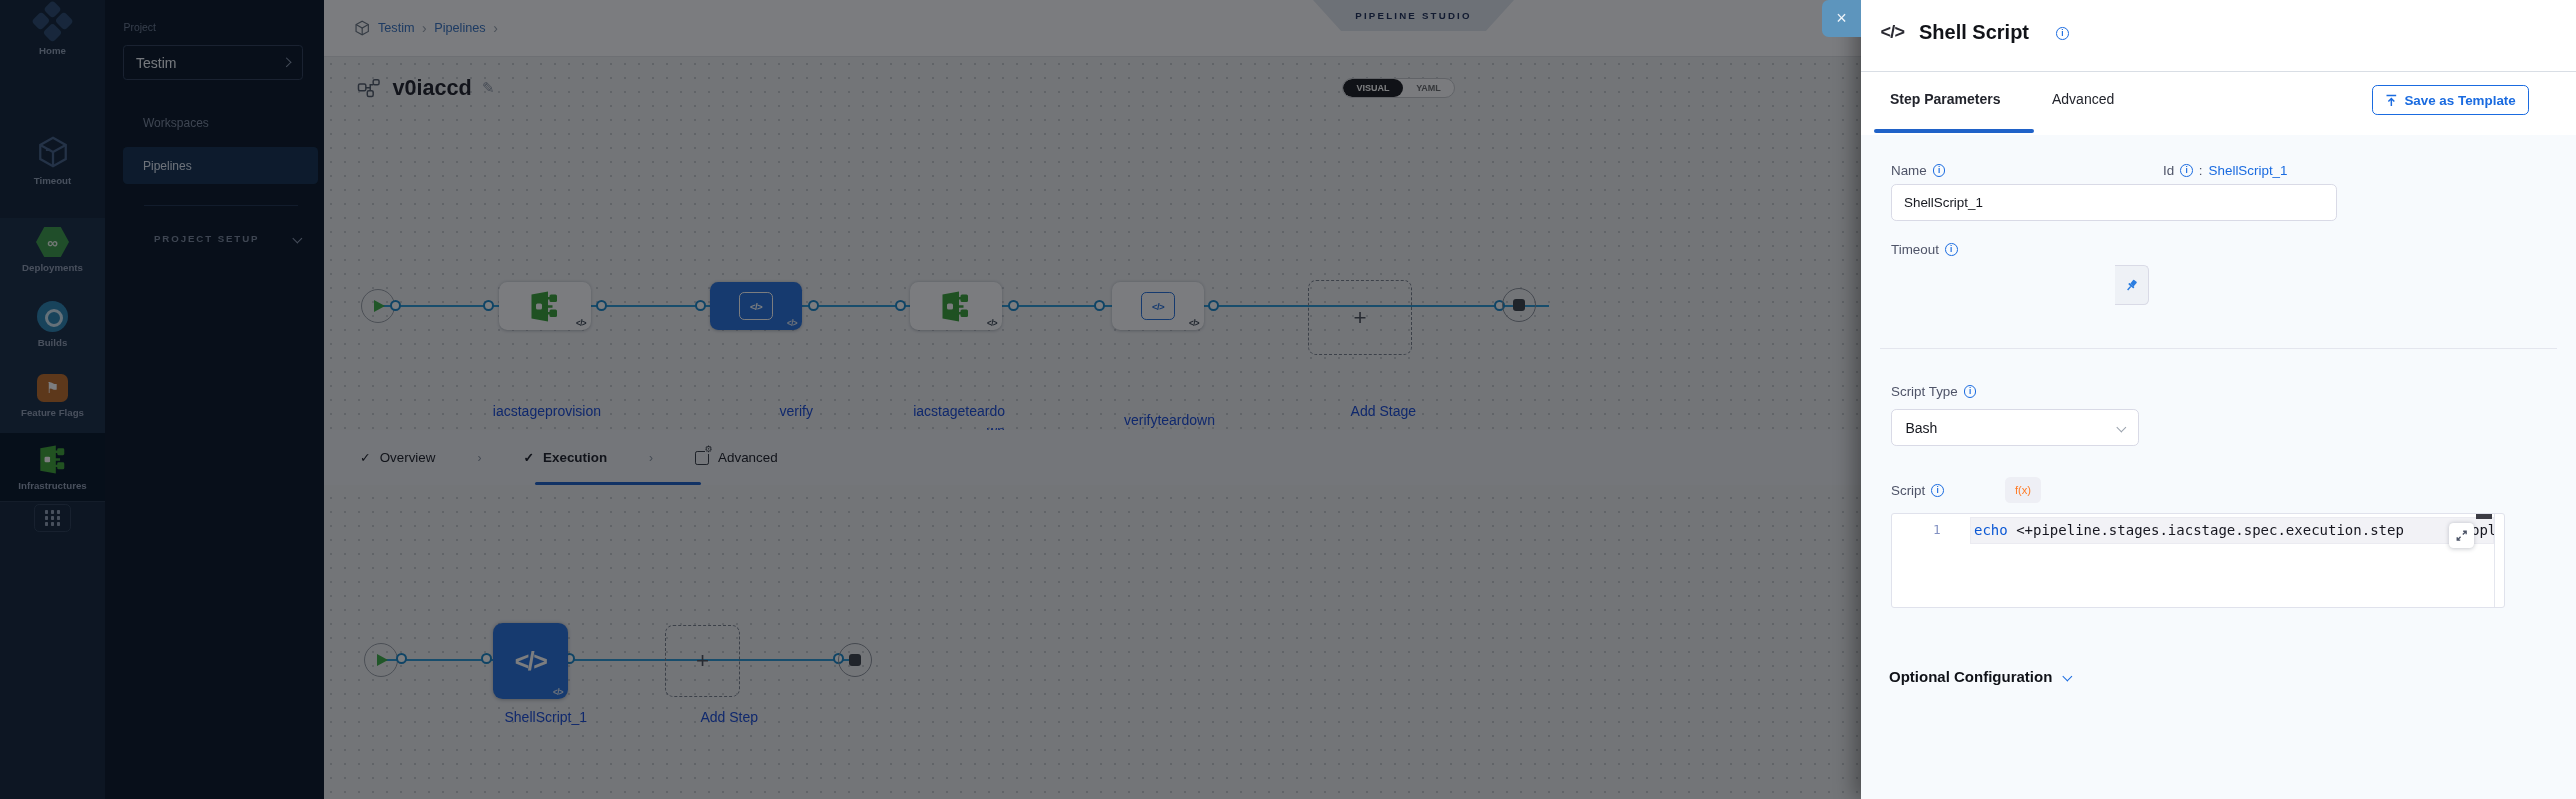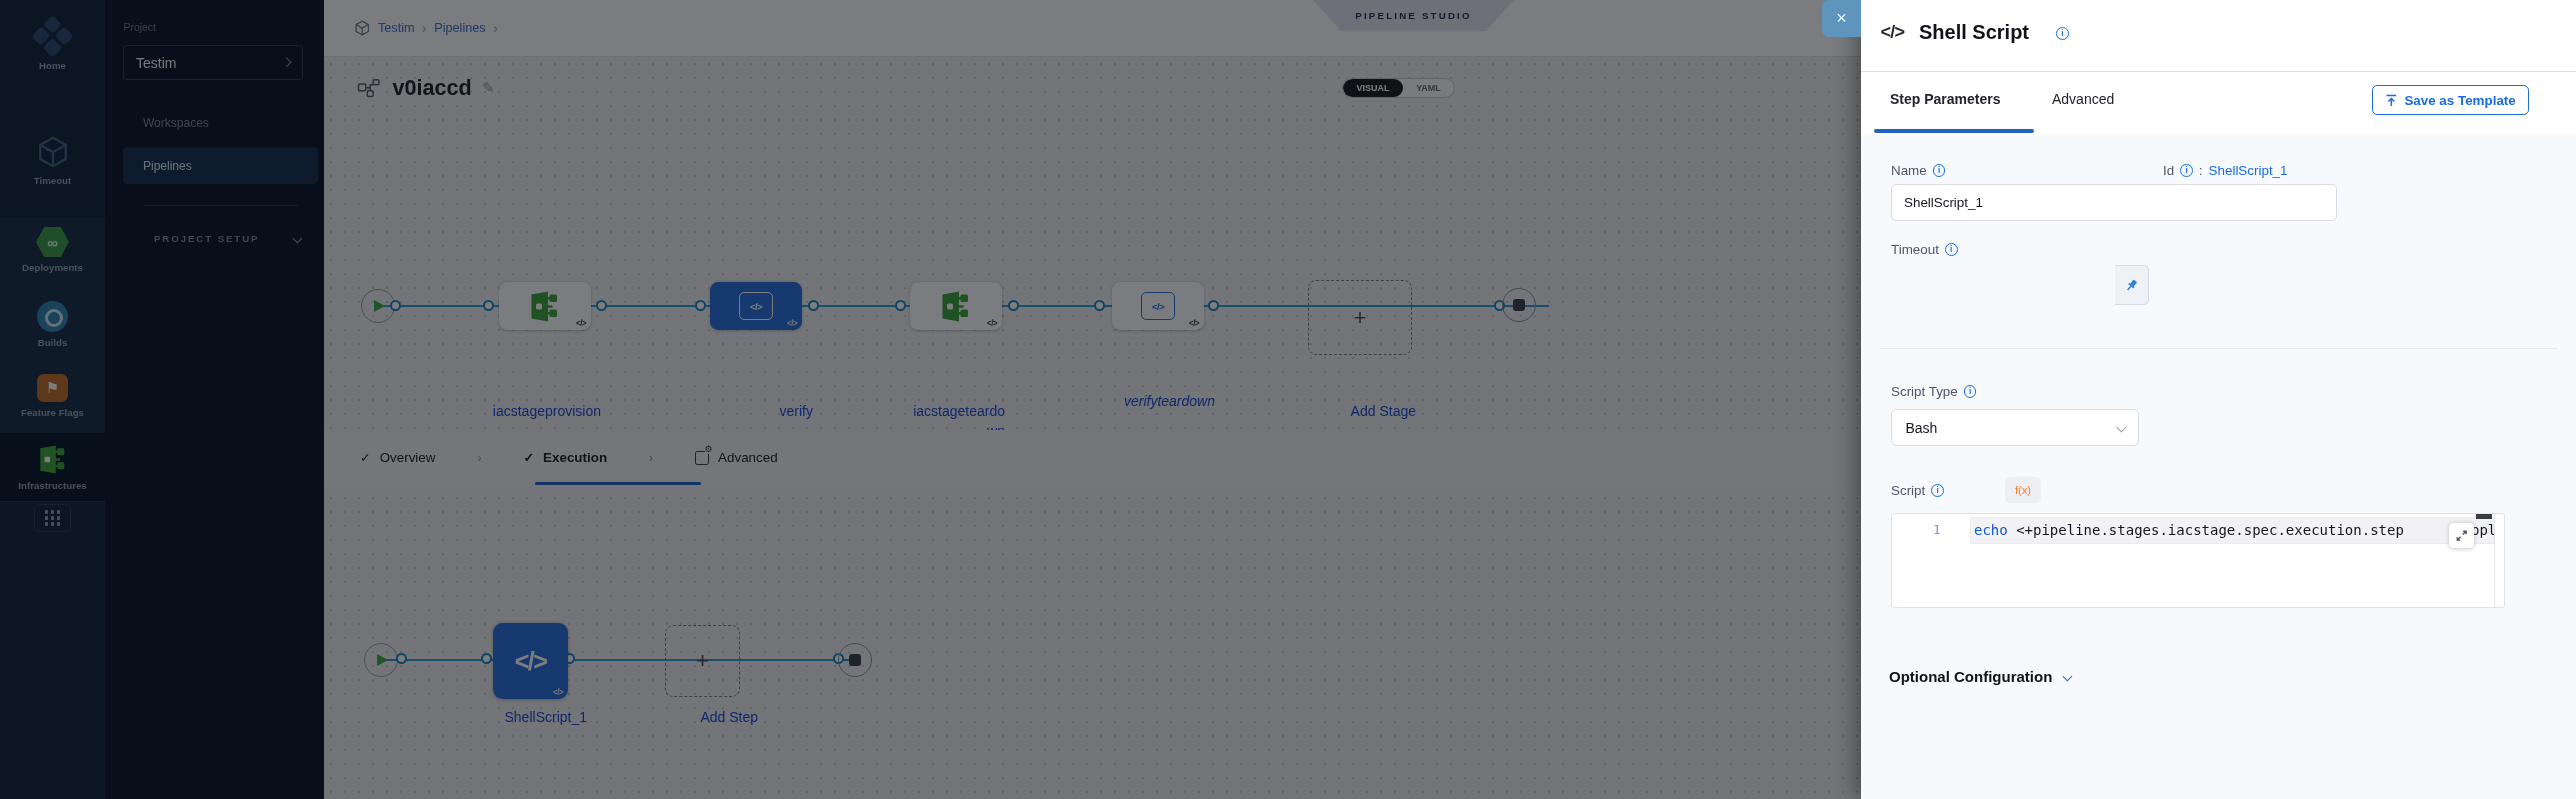--- a/index.html
+++ b/index.html
@@ -130,21 +130,21 @@
 </head>
 <body>
 
 <div class="app">
 
   <aside class="rail">
     <div class="rail-group sec-modules"></div>
     <div class="rail-group sec-current"></div>
     <div class="rail-group sec-bottom"></div>
 
-    <div class="rail-item" style="top:17px;">
+    <div class="rail-item" style="top:2px;">
       <span class="harness-logo">
           <span></span>
           <span></span>
           <span></span>
           <span></span>
         </span>
       <span class="rail-label">Home</span>
     </div>
 
     <div class="rail-item" style="top:134px;">
@@ -318,21 +318,21 @@
         <span class="plus-glyph">+</span>
       </div>
 
       <div class="end-node" style="left:1178px;top:288px;">
           <span class="stop-sq"></span>
         </div>
 
       <div class="flow-label" style="left:164px;top:401px;width:113px;">iacstageprovision</div>
       <div class="flow-label" style="left:377px;top:401px;width:112px;">verify</div>
       <div class="flow-label" style="left:583px;top:401px;width:98px;">iacstageteardown</div>
-      <div class="flow-label" style="left:779px;top:391px;width:112px;font-style:italic;">verifyteardown</div>
+      <div class="flow-label" style="left:779px;top:410px;width:112px;">verifyteardown</div>
       <div class="flow-label" style="left:980px;top:401px;width:112px;">Add Stage</div>
     </div>
 
     <div class="stage-tabs">
       <div class="stage-tab">
         <span class="check">✓</span>
         <span>Overview</span>
       </div>
       <span class="tab-sep">›</span>
       <div class="stage-tab" style="font-weight:700;">

